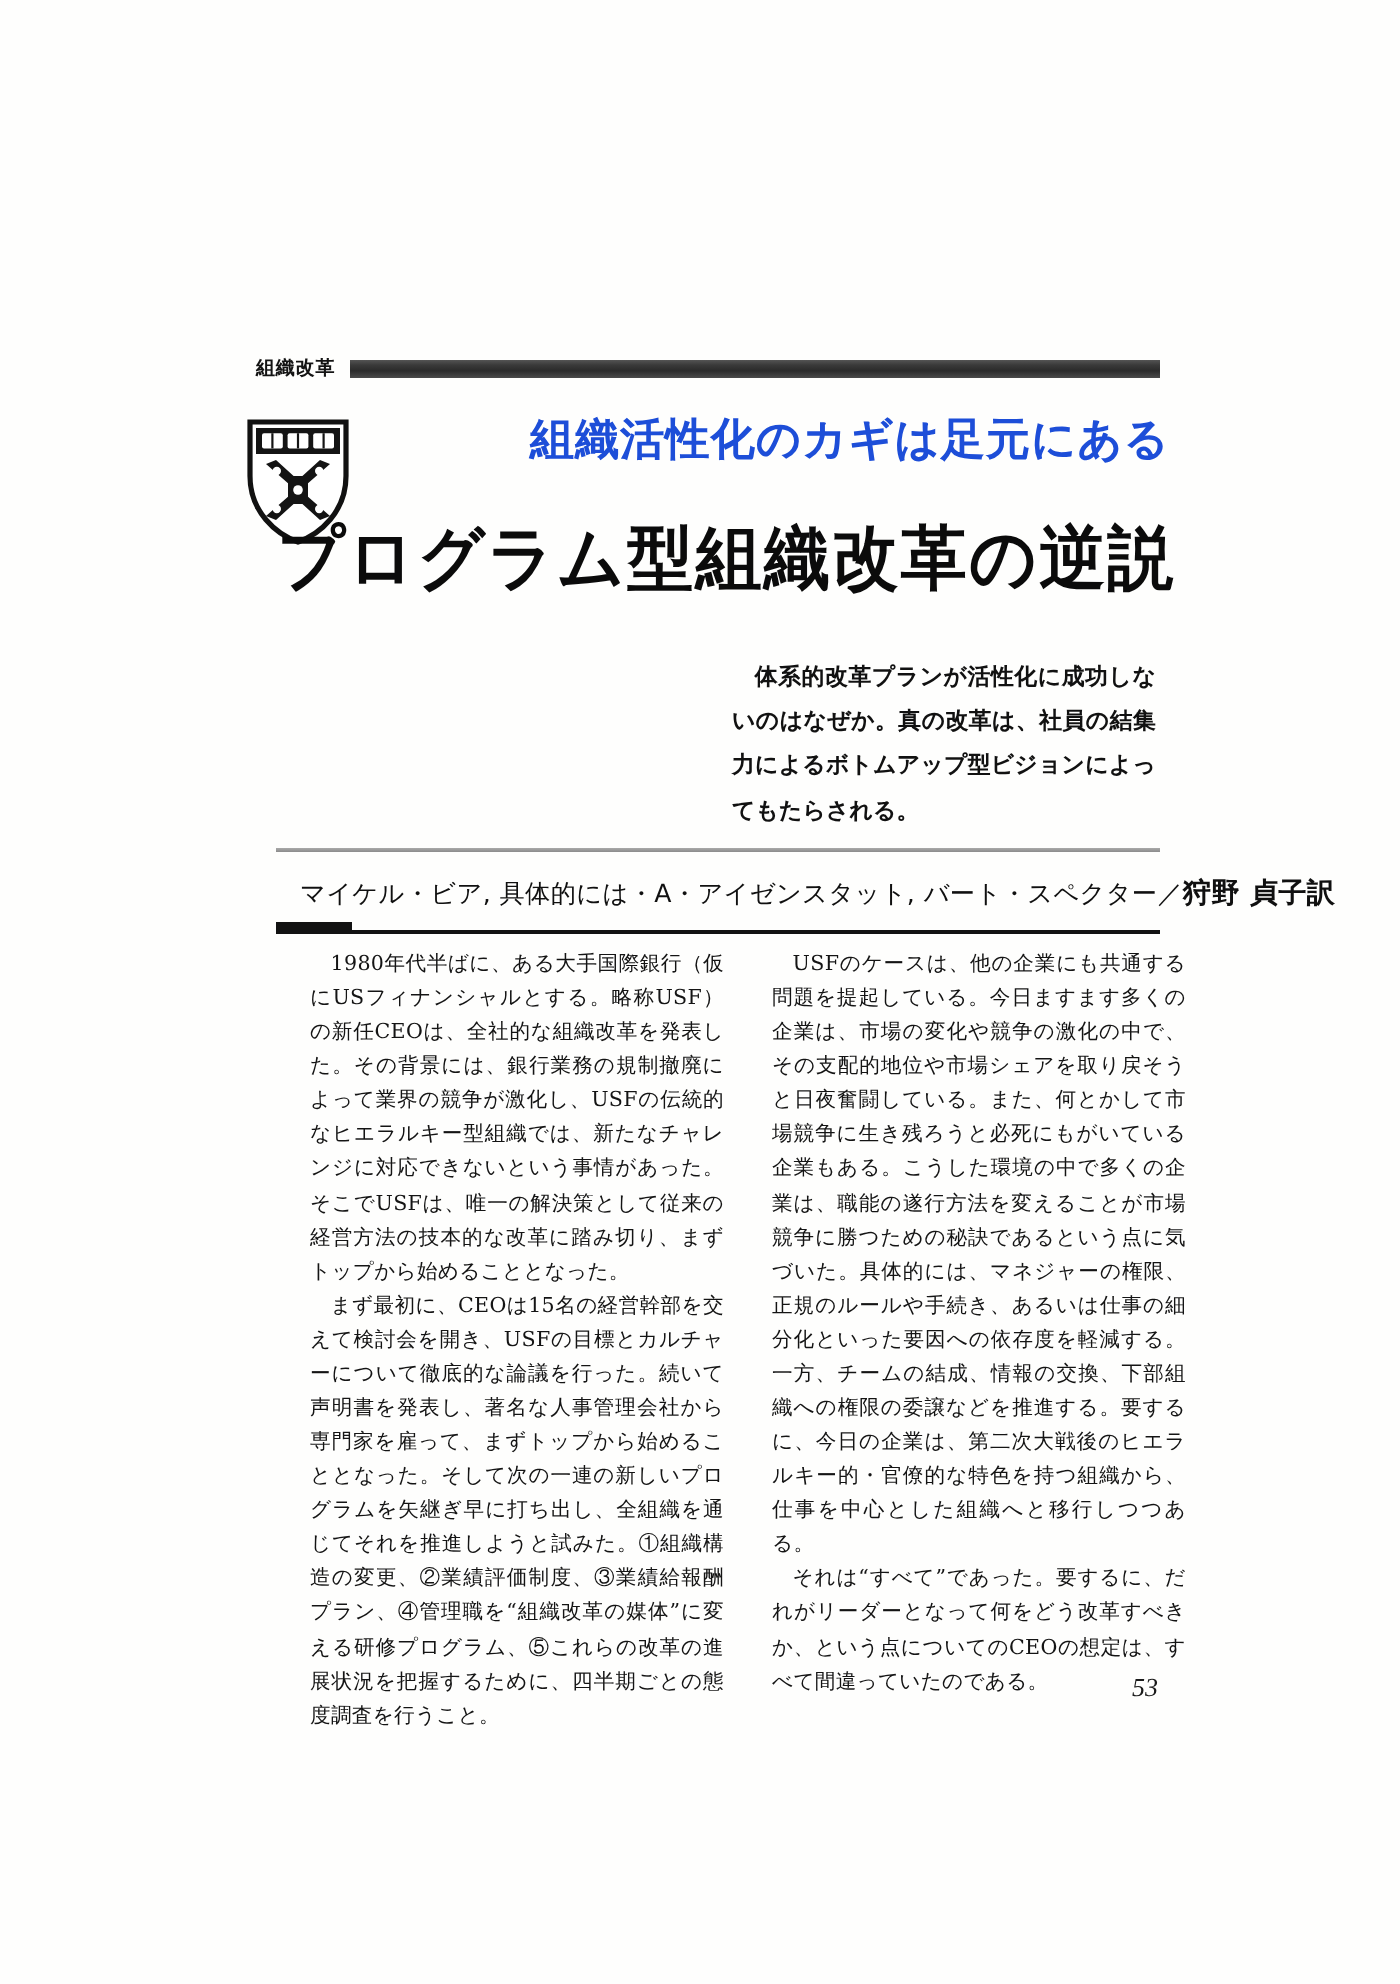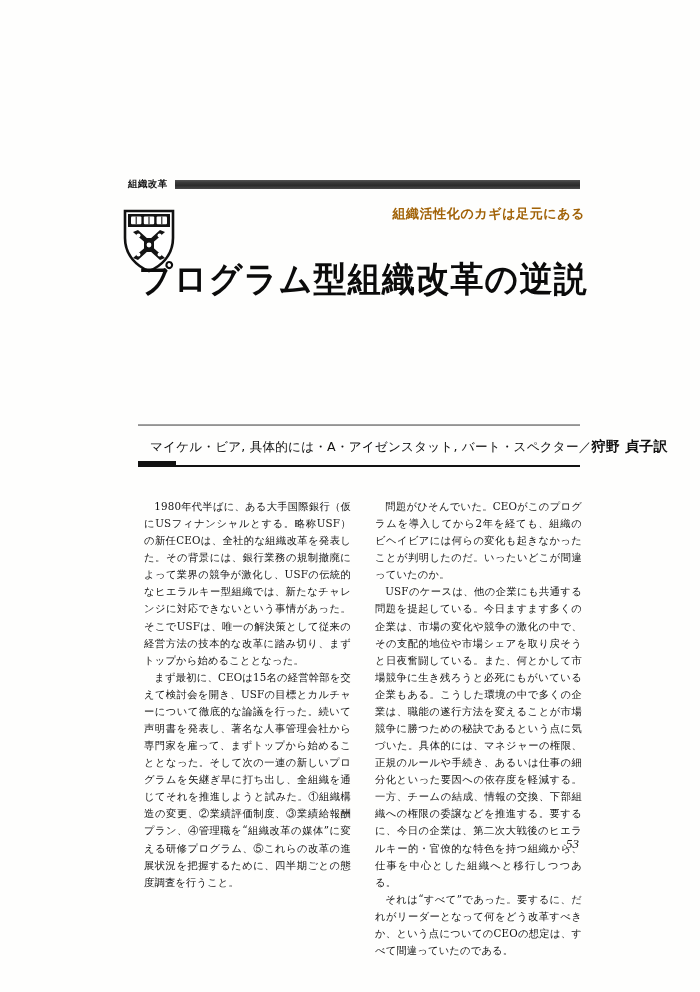--- a/index.html
+++ b/index.html
@@ -54,24 +54,24 @@
     width: 54px;
     height: 66px;
   }
 
   
   .kicker {
     position: absolute;
     right: 115px;
     top: 205px;
     font-family: Liberation Mono, monospace;
-    font-size: 13px;
+    font-size: 22px;
     font-weight: bold;
     letter-spacing: .6px;
-    color: #a16207;
+    color: #1d4ed8;
     white-space: nowrap;
   }
   .headline {
     position: absolute;
     right: 112px;
     top: 234px;
     font-family: "DejaVu Sans", "Liberation Sans", sans-serif;
     font-size: 33px;
     font-weight: bold;
     letter-spacing: 1.2px;
@@ -144,26 +144,25 @@
     letter-spacing: .2px;
   }
   .byline .translator {
     font-weight: bold;
     font-size: 14px;
   }
 
   
   .columns {
     position: absolute;
-    left: 144px;
+    left: 155px;
     top: 474px;
     width: 438px;
     display: flex;
     gap: 24px;
-    margin-top: 24px;
   }
   .col {
     width: 207px;
   }
   .col p {
     margin: 0;
     font-family: "DejaVu Serif", "Liberation Serif", serif;
     font-size: 10.3px;
     line-height: 1.66;
     color: #141414;
@@ -218,39 +217,39 @@
         <circle cx="16.4" cy="46.5" r="2.1"></circle>
         <circle cx="37.6" cy="46.5" r="2.1"></circle>
         <circle cx="27" cy="37" r="2.4"></circle>
       </g>
     </svg>
   </div>
 
   <div class="kicker">組織活性化のカギは足元にある</div>
   <h1 class="headline">プログラム型組織改革の逆説</h1>
 
+  <div class="deck">体系的改革プランが活性化に成功しないのはなぜか。真の改革は、社員の結集力によるボトムアップ型ビジョンによってもたらされる。</div>
 
   <div class="rule-thin"></div>
 
   <div class="byline">
     <span>マイケル・ビア, 具体的には・A・アイゼンスタット, バート・スペクター</span><span>／</span><span class="translator">狩野 貞子訳</span>
   </div>
 
   <div class="rule-byline">
     <span class="stub"></span>
     <span class="hair"></span>
   </div>
 
   <div class="columns">
     <div class="col">
       <p>1980年代半ばに、ある大手国際銀行（仮にUSフィナンシャルとする。略称USF）の新任CEOは、全社的な組織改革を発表した。その背景には、銀行業務の規制撤廃によって業界の競争が激化し、USFの伝統的なヒエラルキー型組織では、新たなチャレンジに対応できないという事情があった。そこでUSFは、唯一の解決策として従来の経営方法の技本的な改革に踏み切り、まずトップから始めることとなった。</p>
       <p>まず最初に、CEOは15名の経営幹部を交えて検討会を開き、USFの目標とカルチャーについて徹底的な論議を行った。続いて声明書を発表し、著名な人事管理会社から専門家を雇って、まずトップから始めることとなった。そして次の一連の新しいプログラムを矢継ぎ早に打ち出し、全組織を通じてそれを推進しようと試みた。①組織構造の変更、②業績評価制度、③業績給報酬プラン、④管理職を“組織改革の媒体”に変える研修プログラム、⑤これらの改革の進展状況を把握するために、四半期ごとの態度調査を行うこと。</p>
     </div>
     <div class="col">
-      <p>問題がひそんでいた。CEOがこのプログラムを導入してから2年を経ても、組織のビヘイビアには何らの変化も起きなかったことが判明したのだ。いったいどこが間違っていたのか。</p>
       <p>USFのケースは、他の企業にも共通する問題を提起している。今日ますます多くの企業は、市場の変化や競争の激化の中で、その支配的地位や市場シェアを取り戻そうと日夜奮闘している。また、何とかして市場競争に生き残ろうと必死にもがいている企業もある。こうした環境の中で多くの企業は、職能の遂行方法を変えることが市場競争に勝つための秘訣であるという点に気づいた。具体的には、マネジャーの権限、正規のルールや手続き、あるいは仕事の細分化といった要因への依存度を軽減する。一方、チームの結成、情報の交換、下部組織への権限の委譲などを推進する。要するに、今日の企業は、第二次大戦後のヒエラルキー的・官僚的な特色を持つ組織から、仕事を中心とした組織へと移行しつつある。</p>
       <p>それは“すべて”であった。要するに、だれがリーダーとなって何をどう改革すべきか、という点についてのCEOの想定は、すべて間違っていたのである。</p>
     </div>
   </div>
 
   <div class="folio">53</div>
 
 </div>
 
 </body></html>

